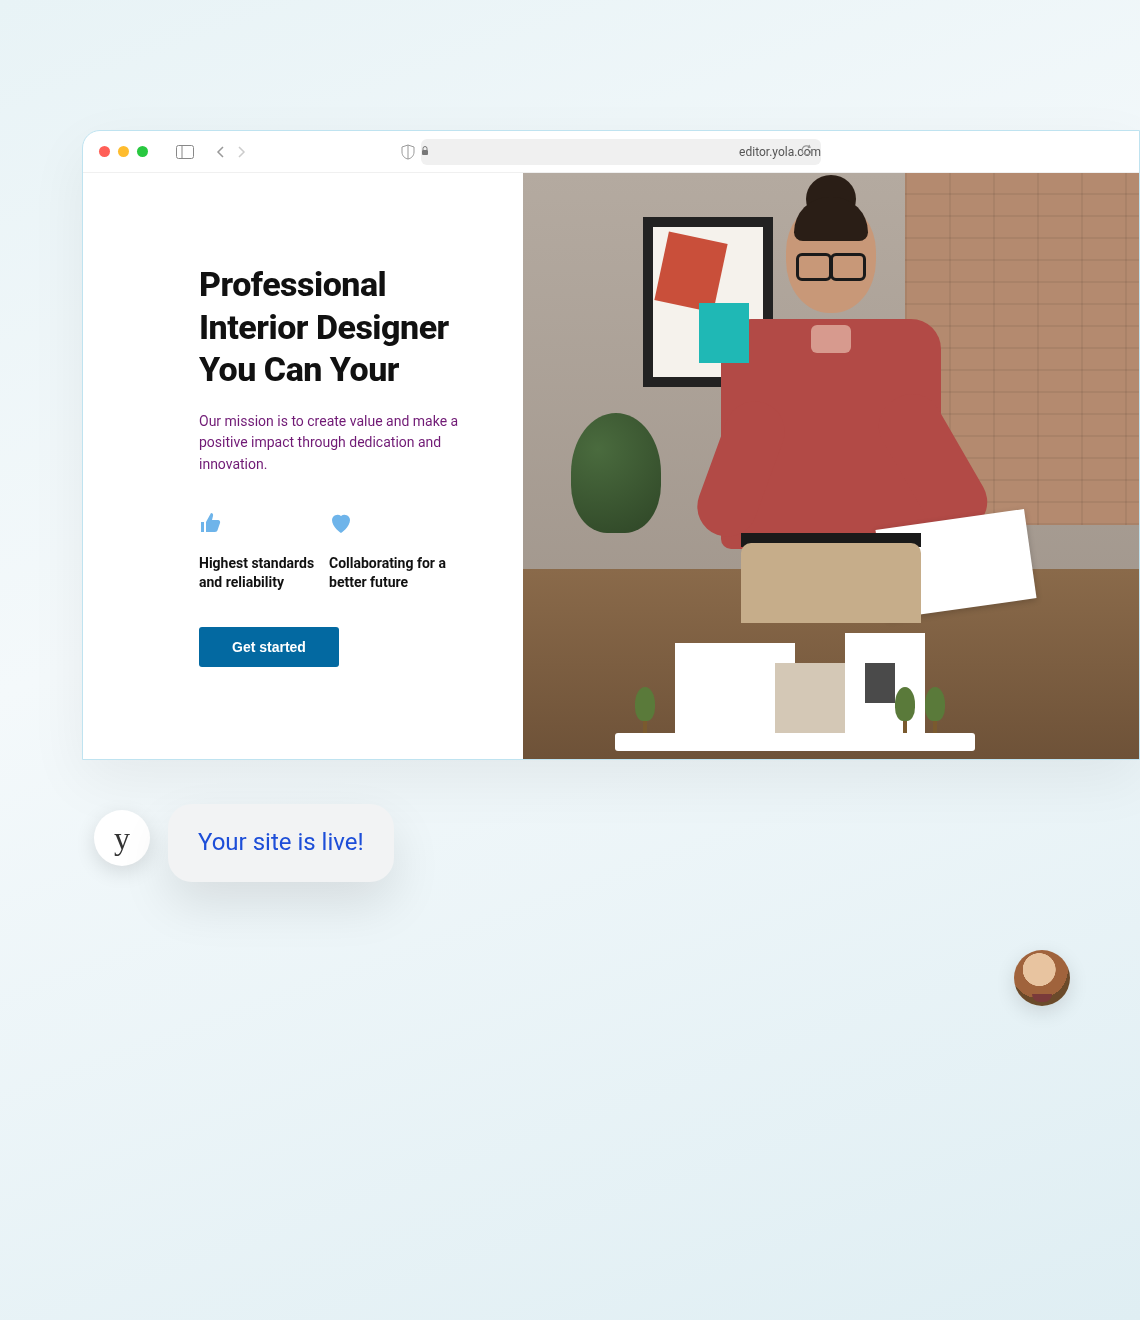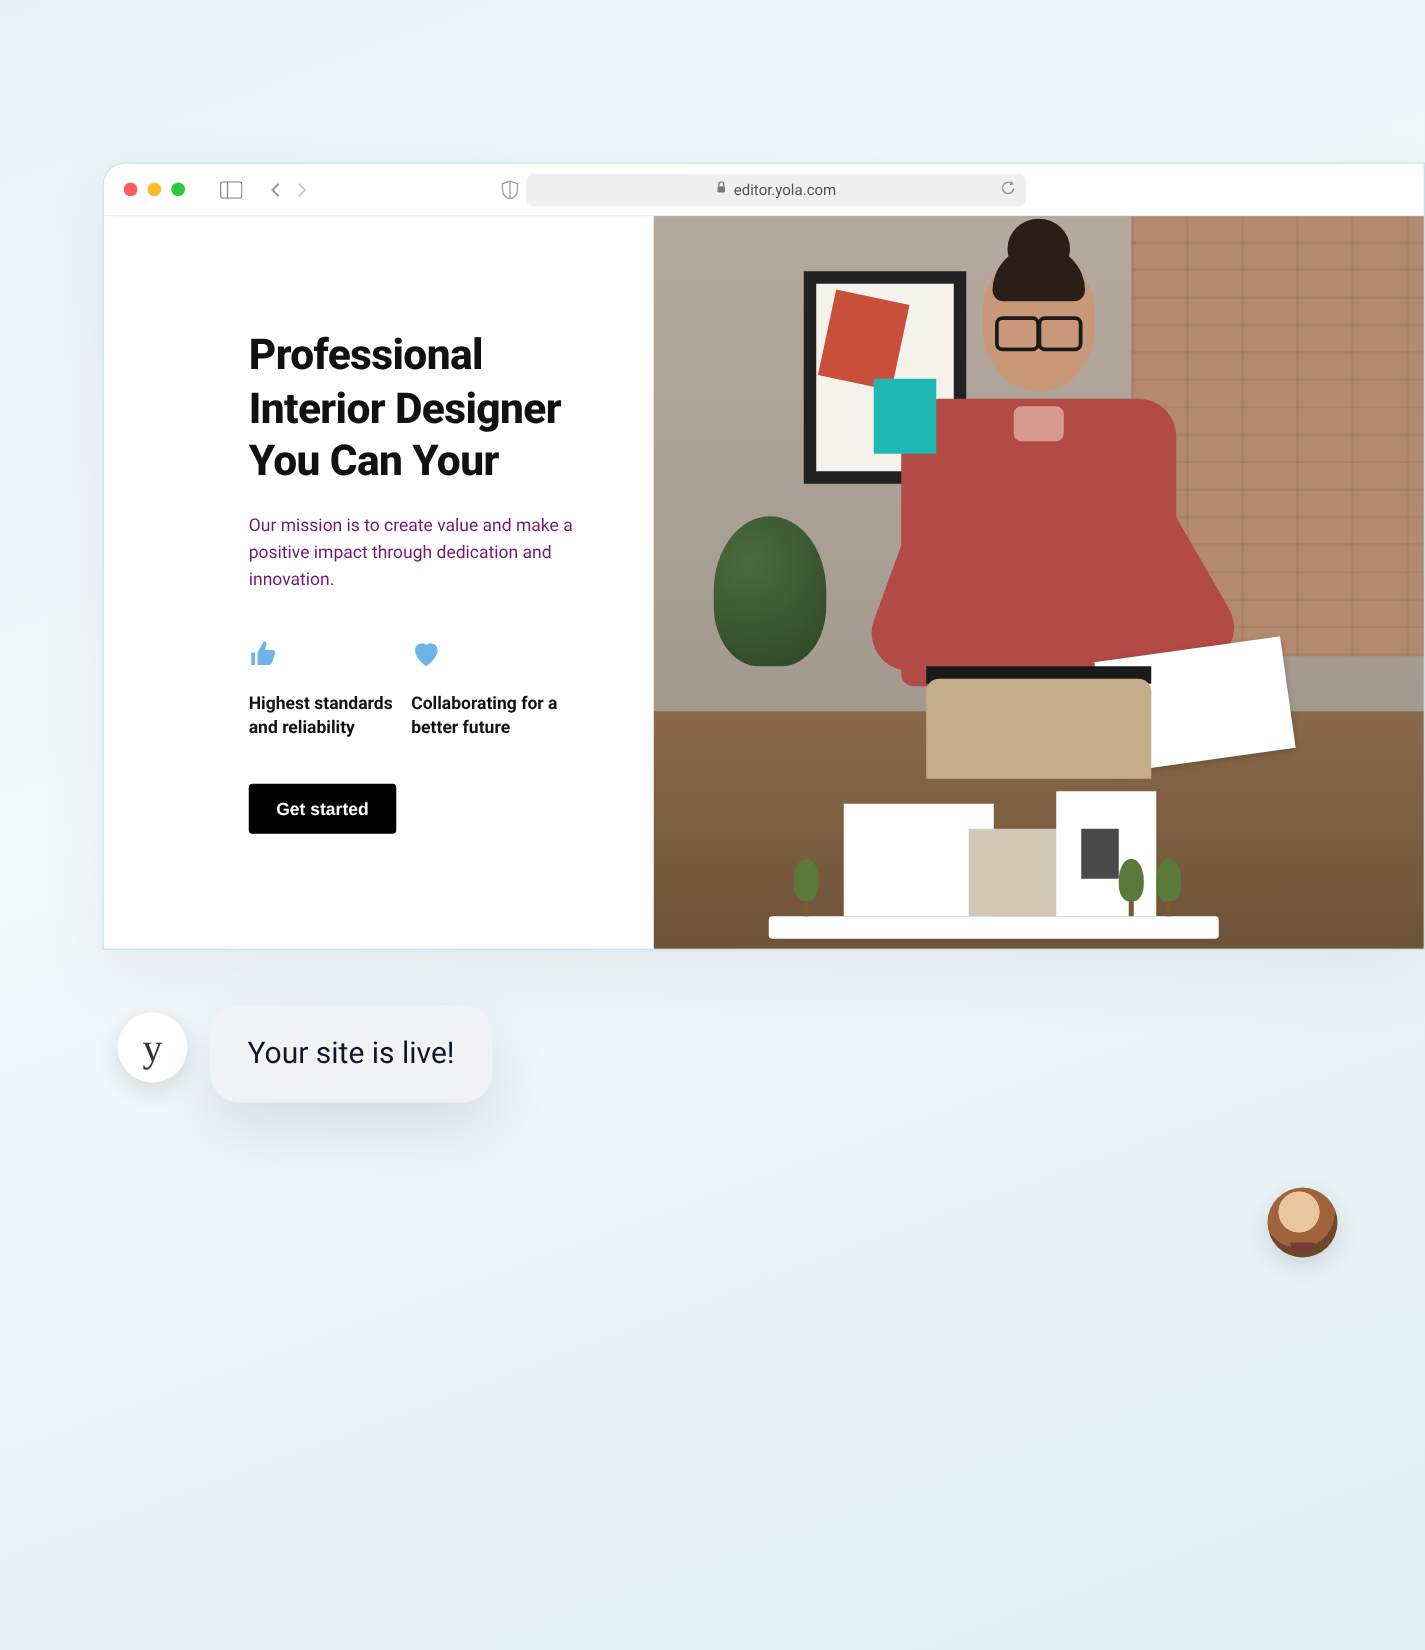--- a/index.html
+++ b/index.html
@@ -54,21 +54,21 @@
     gap: 6px;
   }
   .shield { color:#888; }
   .addrbar {
     width: 400px;
     height: 26px;
     background: #f0f0f0;
     border-radius: 6px;
     display: flex;
     align-items: center;
-    justify-content: center;
+    justify-content: space-between;
     gap: 6px;
     font-size: 12px;
     color: #555;
     position: relative;
   }
   .lock { font-size: 10px; color:#777; }
   .reload {
     position: absolute;
     right: 8px;
     color: #888;
@@ -119,25 +119,25 @@
     font-size: 14px;
     font-weight: 700;
     color: #111;
     line-height: 1.4;
     max-width: 130px;
   }
 
   .cta {
     margin-top: 34px;
     display: inline-block;
-    background: #000000;
+    background: #0369a1;
     color: #fff;
     font-size: 14px;
     font-weight: 600;
-    padding: 12px 22px;
+    padding: 12px 33px;
     border: none;
     border-radius: 3px;
     cursor: pointer;
   }
 
   
   .scene {
     position: absolute; inset:0;
     background: linear-gradient(#b4aaa0, #9c9187);
   }
@@ -234,21 +234,21 @@
   }
   .avatar-photo::after{
     content:""; position:absolute; bottom:4px; left:50%; transform:translateX(-50%);
     width:20px; height:8px; border-radius:0 0 10px 10px; background:#7a3a3a;
   }
   .bubble {
     background:#f2f3f4;
     border-radius:26px;
     padding:22px 30px;
     font-size:24px;
-    color:#0f172a;
+    color:#1d4ed8;
     line-height:1.4;
     box-shadow: 0 22px 50px rgba(0,0,0,0.10);
   }
   .b-small { border-radius: 24px; }
   .b-wide { flex:1; max-width: 700px; }
 </style>
 </head>
 <body>
 
 <div class="browser-window">

